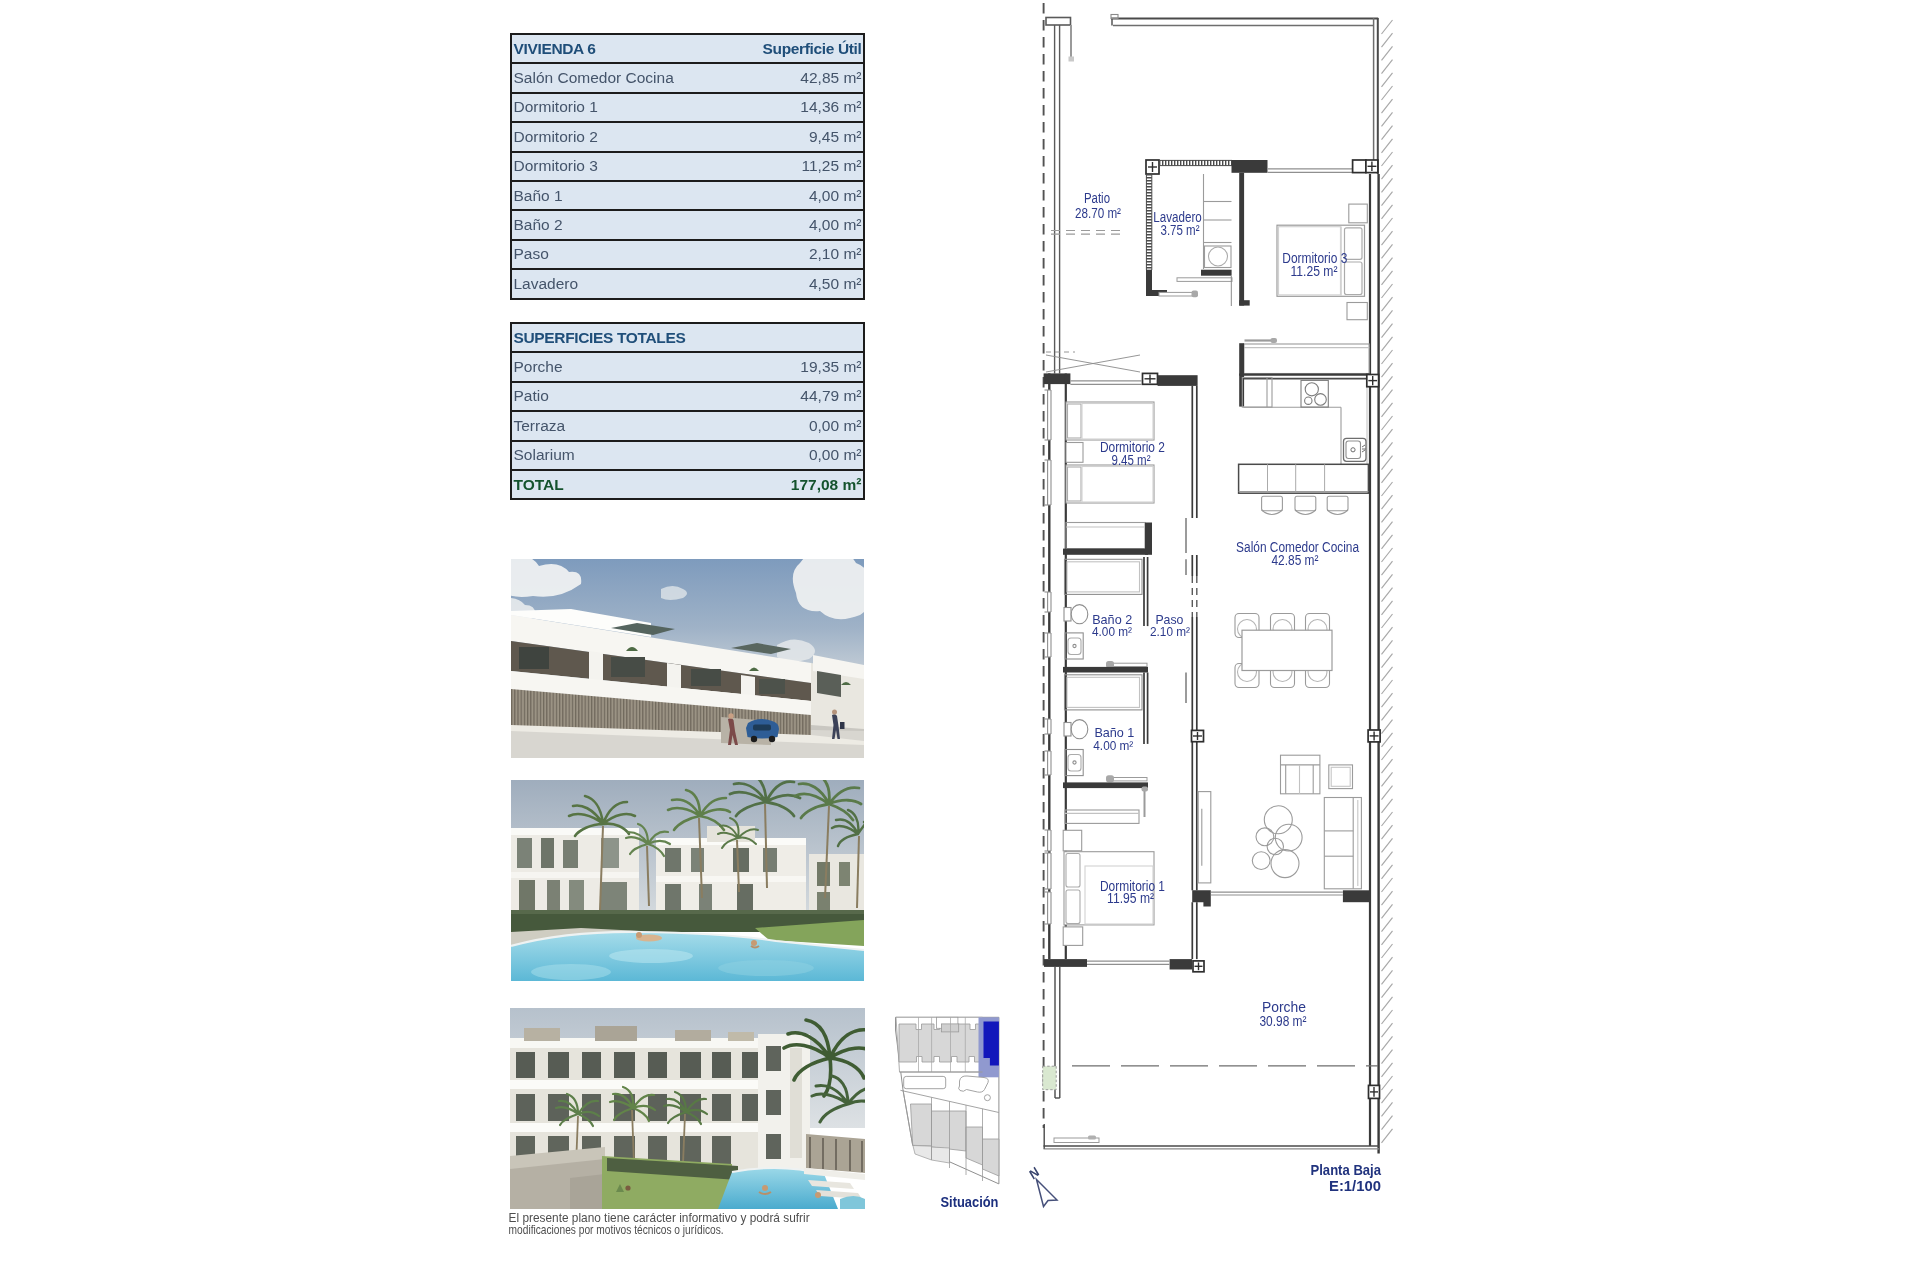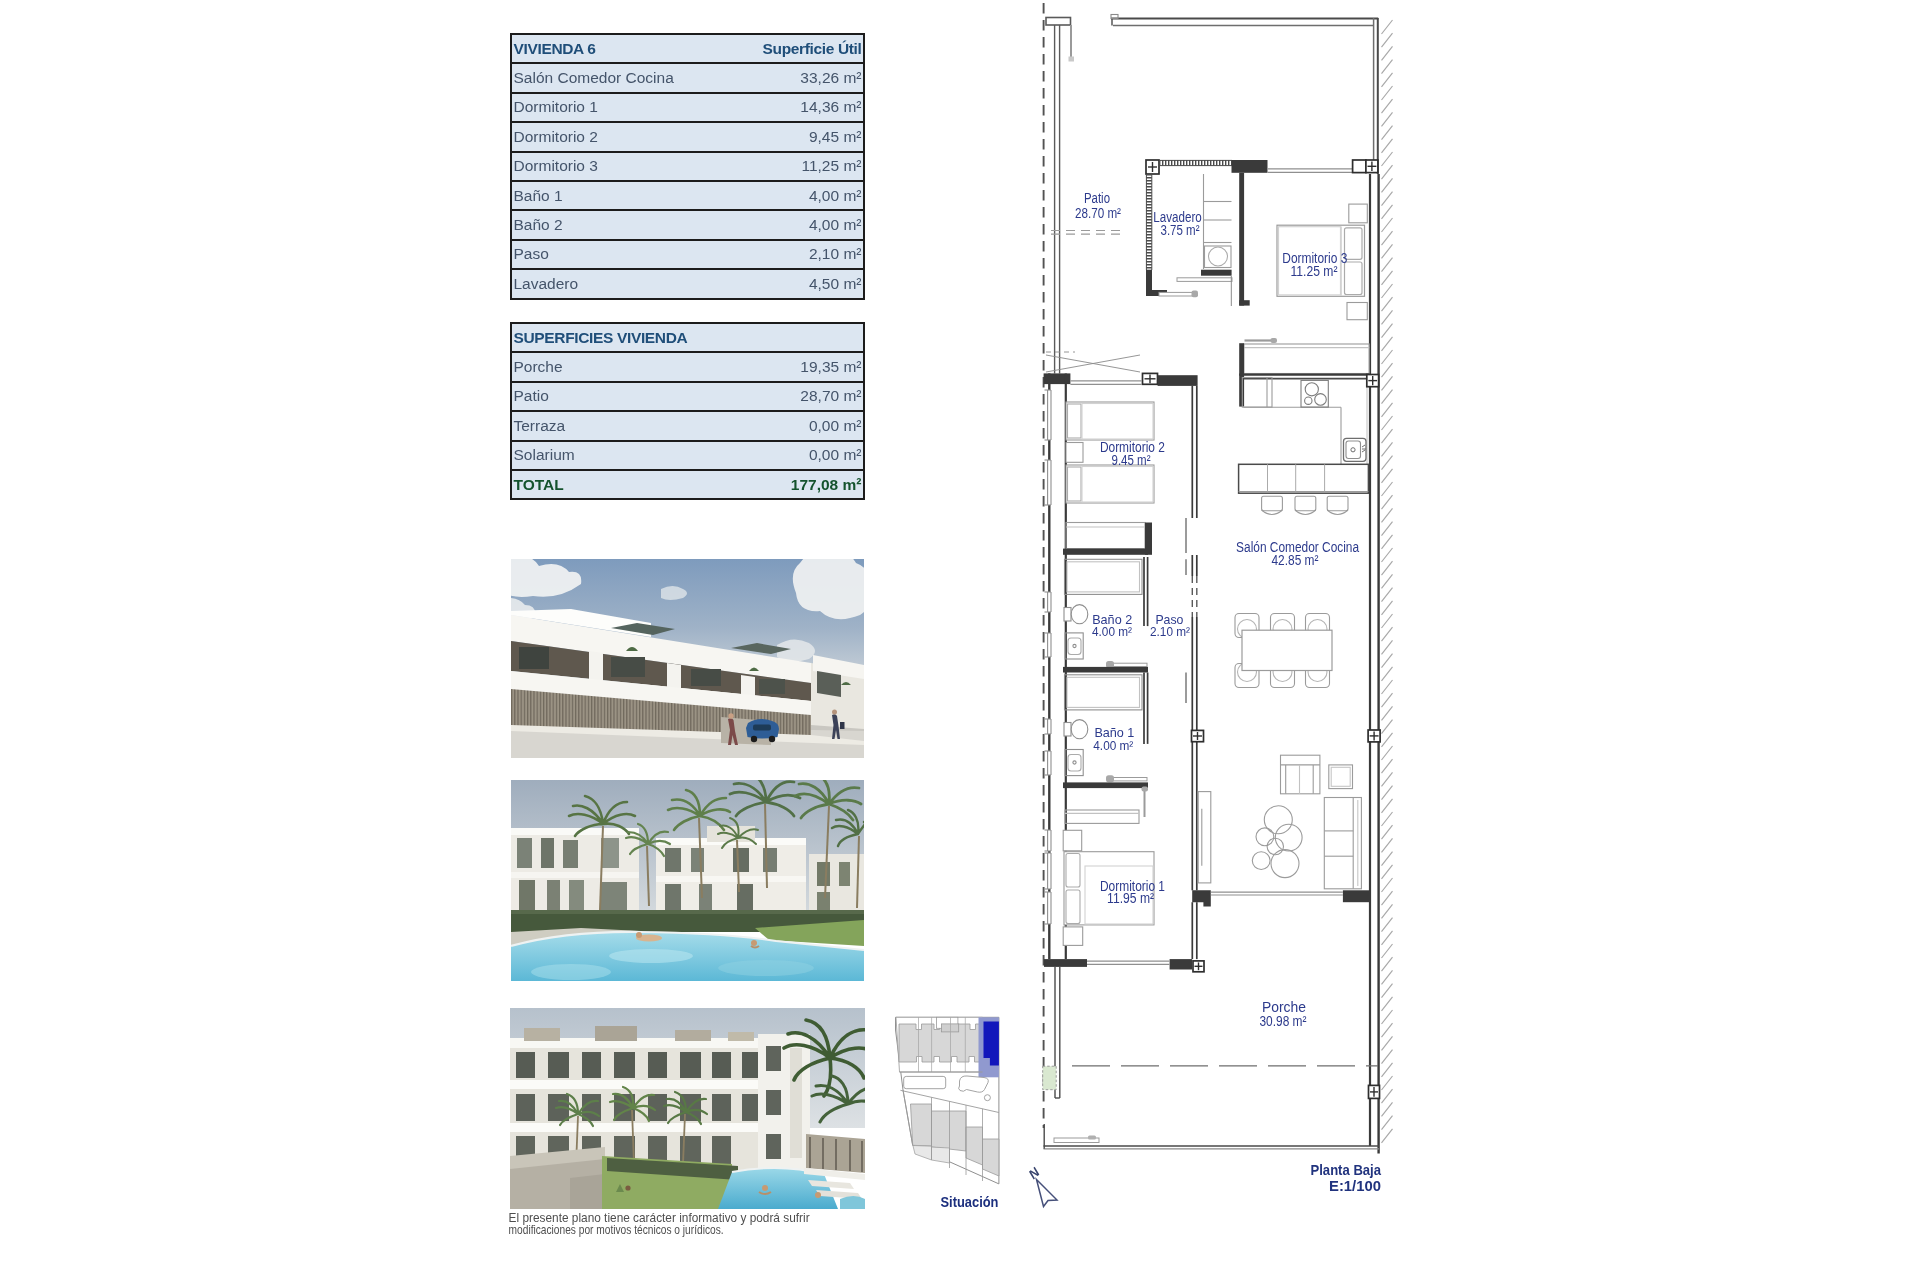--- a/index.html
+++ b/index.html
@@ -13,21 +13,21 @@
 svg text{font-family:"Liberation Sans",sans-serif;}
 </style></head><body>
 
 <div class="tbl" style="top:33px;">
 <div class="row">
       <span class="hdr">VIVIENDA 6</span>
       <span class="hdr">Superficie Útil</span>
     </div>
 <div class="row">
       <span>Salón Comedor Cocina</span>
-      <span>33,26 m²</span>
+      <span>42,85 m²</span>
     </div>
 <div class="row">
       <span>Dormitorio 1</span>
       <span>14,36 m²</span>
     </div>
 <div class="row">
       <span>Dormitorio 2</span>
       <span>9,45 m²</span>
     </div>
 <div class="row">
@@ -47,30 +47,30 @@
       <span>2,10 m²</span>
     </div>
 <div class="row">
       <span>Lavadero</span>
       <span>4,50 m²</span>
     </div>
 </div>
 
 <div class="tbl" style="top:322px;">
 <div class="row">
-      <span class="hdr">SUPERFICIES VIVIENDA</span>
+      <span class="hdr">SUPERFICIES TOTALES</span>
       <span></span>
     </div>
 <div class="row">
       <span>Porche</span>
       <span>19,35 m²</span>
     </div>
 <div class="row">
       <span>Patio</span>
-      <span>28,70 m²</span>
+      <span>44,79 m²</span>
     </div>
 <div class="row">
       <span>Terraza</span>
       <span>0,00 m²</span>
     </div>
 <div class="row">
       <span>Solarium</span>
       <span>0,00 m²</span>
     </div>
 <div class="row">

